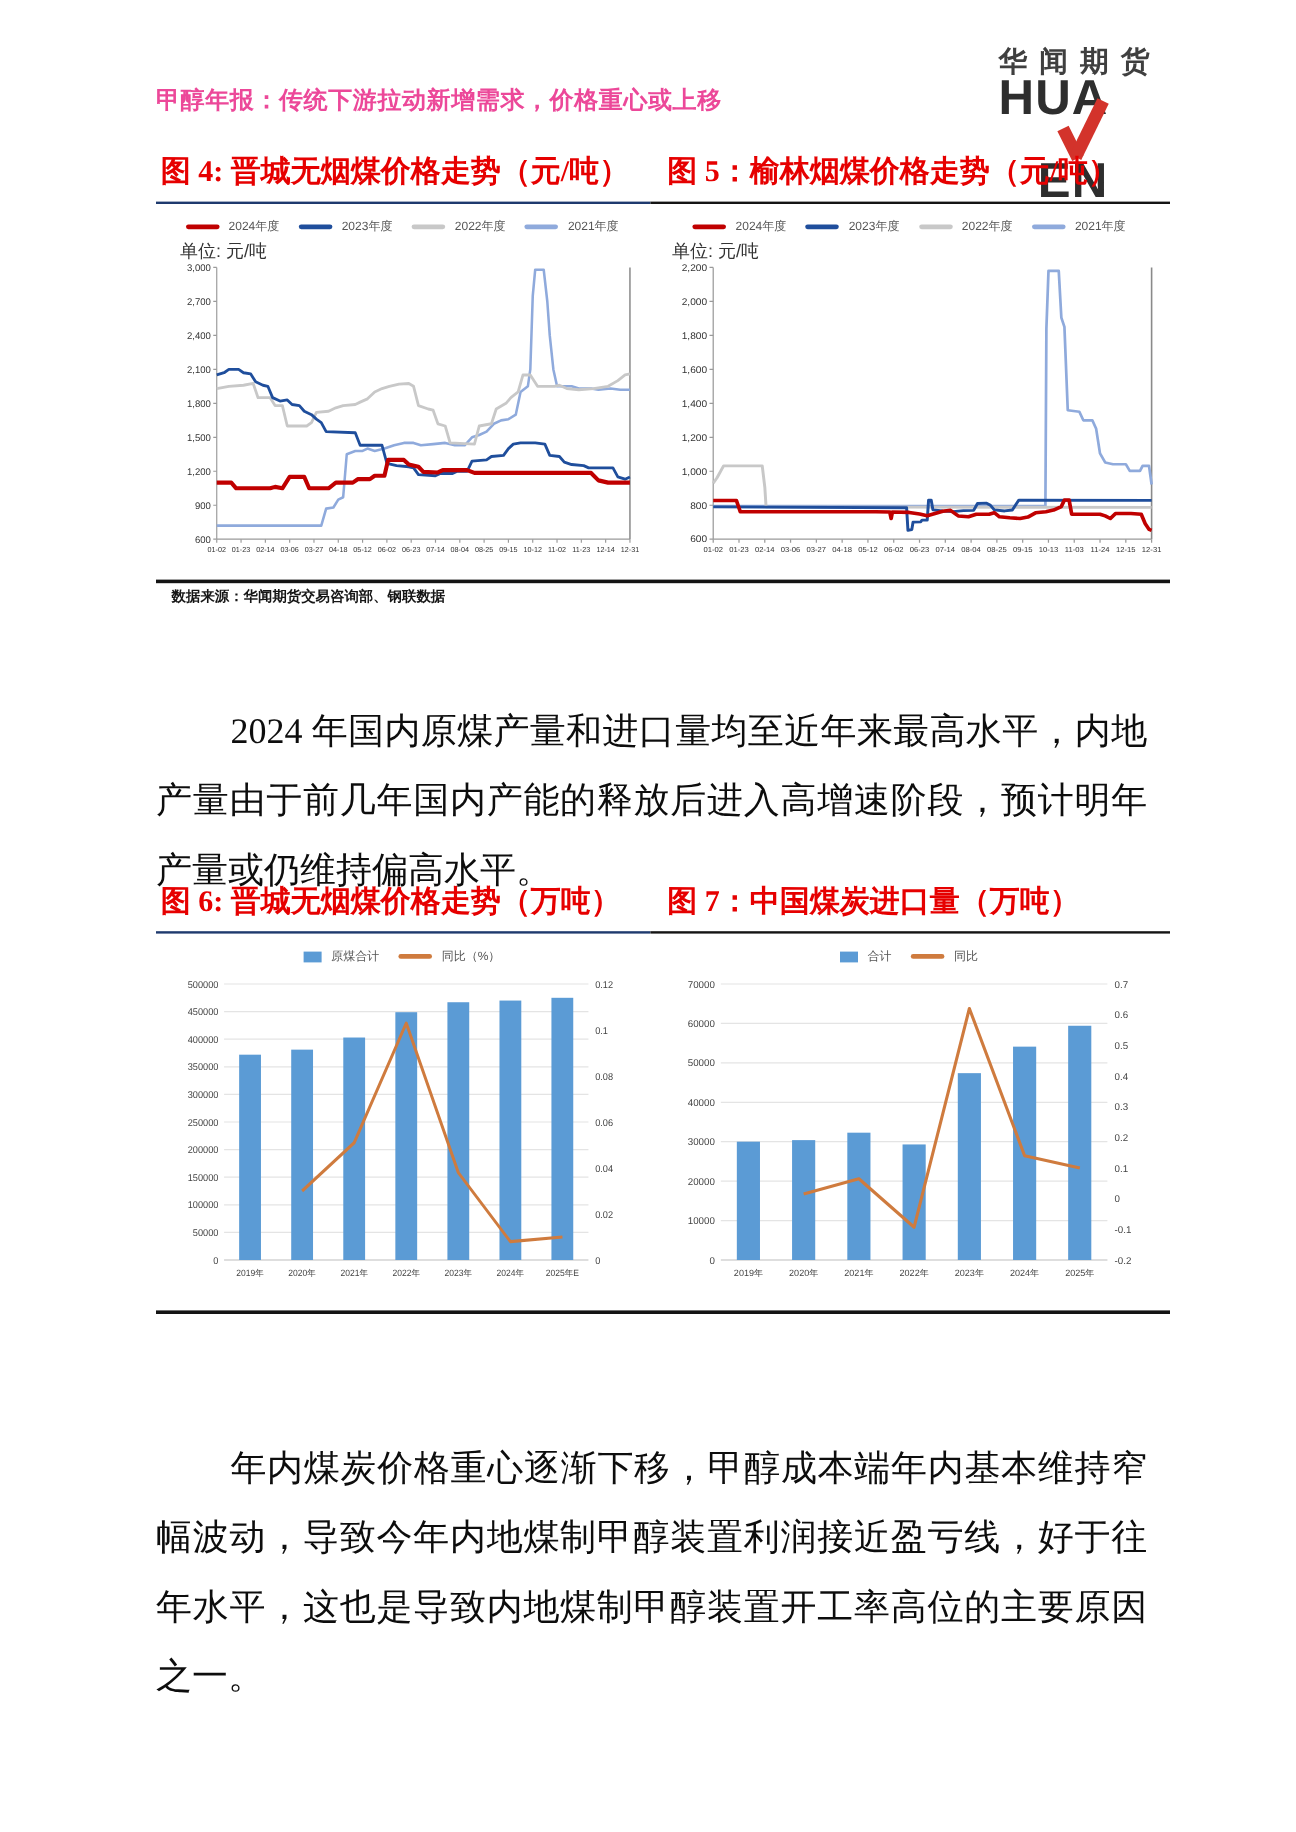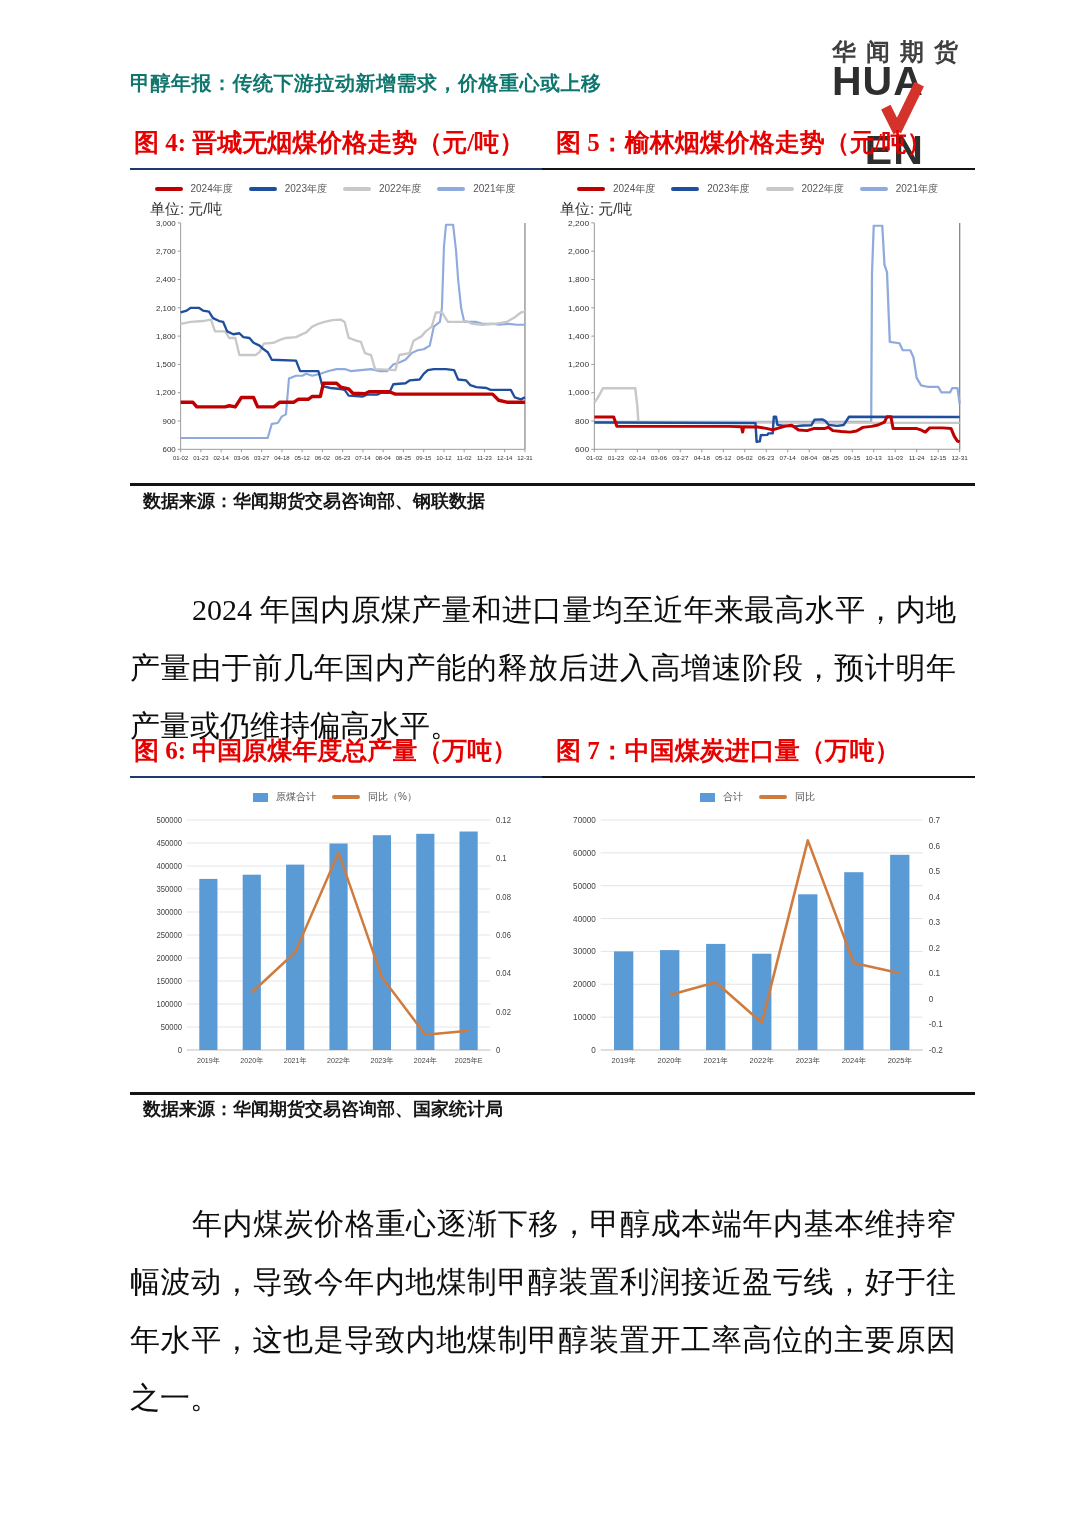--- a/index.html
+++ b/index.html
@@ -1,21 +1,21 @@
 <!DOCTYPE html>
 <html><head>
 <meta charset="utf-8">
 <style>
   html,body{margin:0;padding:0;background:#fff;}
   .page{position:relative;width:1080px;height:1527px;background:#fff;overflow:hidden;
         font-family:"Liberation Serif",serif;color:#111;}
   
   .header{position:absolute;top:40px;left:130px;right:112px;display:flex;
           justify-content:space-between;align-items:flex-start;}
-  .report-title{margin-top:30px;font-size:20px;font-weight:bold;color:#0f766e;
+  .report-title{margin-top:30px;font-size:20px;font-weight:bold;color:#ec4899;
                 font-family:Liberation Sans, sans-serif;letter-spacing:.5px;}
   .logo{display:flex;flex-direction:column;align-items:flex-start;}
   .logo-cn{font-family:"Liberation Sans",sans-serif;font-weight:bold;font-size:24px;
            letter-spacing:10px;color:#3f3f3f;line-height:1;}
   .logo-en{display:flex;align-items:flex-end;font-family:"Liberation Sans",sans-serif;
            font-weight:800;font-size:41px;line-height:.85;color:#2e2e2e;letter-spacing:1px;flex-direction:column;}
   .logo-w{width:42px;height:52px;margin:-16px 0 -2px 1px;overflow:visible;}
   
   .fig-titles{position:absolute;left:130px;width:845px;display:flex;}
   .fig-titles .cell{box-sizing:border-box;padding:2px 0 9px 4px;font-size:25px;font-weight:bold;
@@ -32,21 +32,21 @@
   .chart-legend{height:18px;margin-top:10px;display:flex;justify-content:center;
                 align-items:center;gap:16px;font-family:"Liberation Sans",sans-serif;}
   .chart-legend .item{display:flex;align-items:center;gap:8px;}
   .chart-legend .lbl{font-size:10px;color:#555;}
   .unit-label{font-size:15px;color:#333;margin:2px 0 0 20px;height:15px;
               font-family:"Liberation Sans",sans-serif;}
   svg.linechart{display:block;width:97%;height:256px;margin:0 auto;}
   svg.barchart{display:block;width:96%;height:268px;margin:4px auto 0;}
   svg text{font-family:"Liberation Sans",sans-serif;}
   
-  .source{position:absolute;left:143px;font-size:18px;font-weight:600;color:#161616;}
+  .source{position:absolute;left:143px;font-size:12px;font-weight:600;color:#161616;}
   #source1{top:489px;} #source2{top:1097px;}
   
   .para{position:absolute;left:130px;width:826px;font-size:30px;line-height:58px;
         text-align:justify;text-indent:62px;color:#0d0d0d;}
   #p1{top:551px;} #p2{top:1165px;}
   
   .footer{position:absolute;top:1420px;left:113px;right:113px;}
   .footer-rule{height:7px;background:linear-gradient(to bottom,#111 0 2px,#fff 2px 4px,#111 4px 7px);}
   .footer-text{margin-top:9px;font-size:15.5px;line-height:1.62;color:#2d2d2d;
                font-family:"Liberation Sans",sans-serif;}
@@ -245,21 +245,21 @@
           <polyline points="46.0,205.2 64.8,205.2 67.9,214.7 177.6,214.7 189.0,215.0 190.1,220.5 191.1,215.0 204.7,215.3 213.1,216.7 219.3,218.2 225.6,216.2 231.9,214.3 238.1,213.6 244.4,218.3 252.7,219.0 259.0,216.9 269.4,216.9 273.6,215.6 277.8,219.0 286.1,219.9 294.5,220.5 300.8,219.3 307.0,215.7 315.4,214.7 321.6,213.3 327.9,210.4 330.4,204.9 334.2,204.9 336.3,216.9 359.2,216.9 363.4,218.3 367.6,220.5 371.8,216.2 384.3,216.2 392.6,216.9 395.8,224.8 398.9,229.7 401.0,230.5" fill="none" stroke="#c00000" stroke-width="3" stroke-linejoin="round" stroke-linecap="butt"></polyline>
         </svg>
     </div>
   </div>
 
   <div class="source" id="source1">数据来源：华闻期货交易咨询部、钢联数据</div>
 
   <p class="para" id="p1">2024 年国内原煤产量和进口量均至近年来最高水平，内地产量由于前几年国内产能的释放后进入高增速阶段，预计明年产量或仍维持偏高水平。</p>
 
   <div class="fig-titles" id="figrow2">
-    <div class="cell left">图 6: 中国原煤年度总产量（万吨）</div>
+    <div class="cell left">图 6: 晋城无烟煤价格走势（万吨）</div>
     <div class="cell right">图 7：中国煤炭进口量（万吨）</div>
   </div>
 
   <div class="charts-row" id="charts2">
     <div class="chart-box lb">
       <div class="chart-legend">
           <span class="item">
             <span style="width: 15px; height: 9px; background: rgb(91, 155, 213); display: inline-block;"></span>
             <span class="lbl">原煤合计</span>
           </span>
@@ -365,18 +365,17 @@
           <rect x="158.0" y="133.9" width="19.4" height="106.1" fill="#5b9bd5"></rect>
           <rect x="204.3" y="143.7" width="19.4" height="96.3" fill="#5b9bd5"></rect>
           <rect x="250.6" y="84.3" width="19.4" height="155.7" fill="#5b9bd5"></rect>
           <rect x="296.9" y="62.2" width="19.4" height="177.8" fill="#5b9bd5"></rect>
           <rect x="343.1" y="44.8" width="19.4" height="195.2" fill="#5b9bd5"></rect>
           <polyline points="121.4,185.1 167.7,172.3 214.0,212.7 260.3,30.4 306.6,153.1 352.9,163.3" fill="none" stroke="#cf7b3e" stroke-width="2.6" stroke-linejoin="round"></polyline>
         </svg>
     </div>
   </div>
 
-  <div class="source" id="source2">数据来源：华闻期货交易咨询部、国家统计局</div>
 
   <p class="para" id="p2">年内煤炭价格重心逐渐下移，甲醇成本端年内基本维持窄幅波动，导致今年内地煤制甲醇装置利润接近盈亏线，好于往年水平，这也是导致内地煤制甲醇装置开工率高位的主要原因之一。</p>
 
 
 </div>
 
 </body></html>

